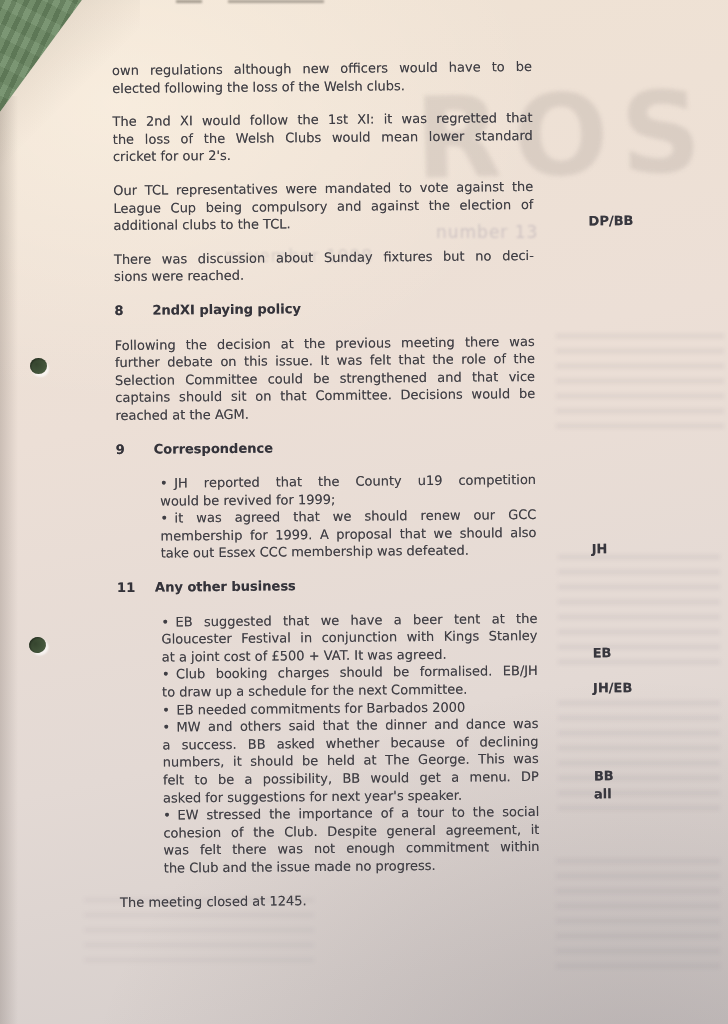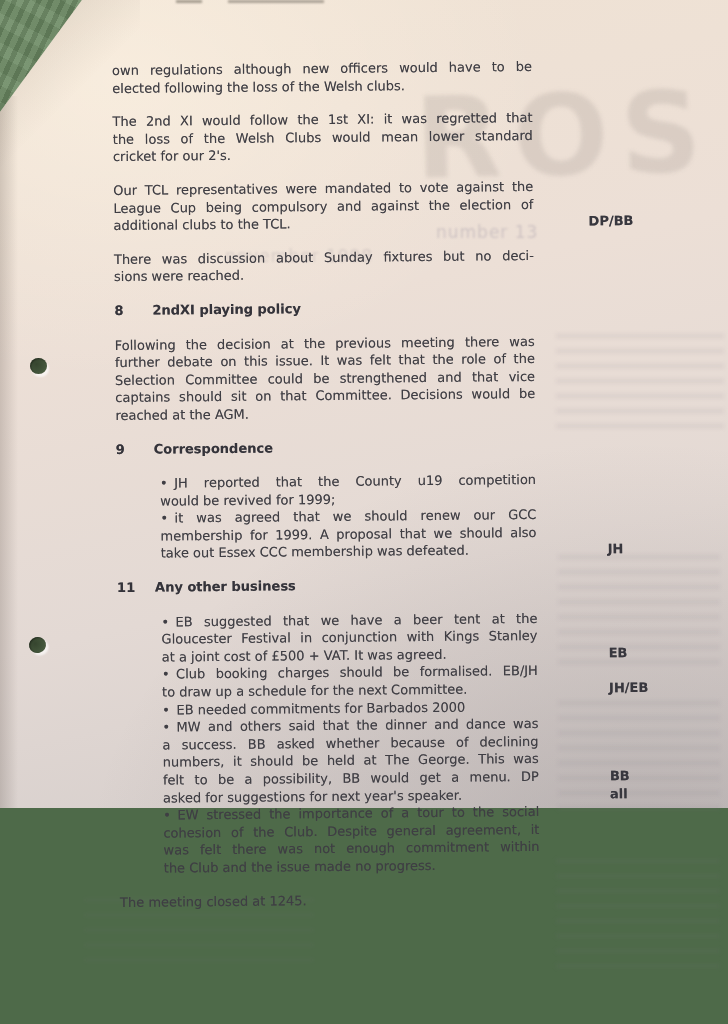--- a/index.html
+++ b/index.html
@@ -1,21 +1,21 @@
 <!DOCTYPE html>
 <html><head>
 <meta charset="utf-8">
 <style>
   html,body{margin:0;padding:0;}
   body{
     width:728px;height:1024px;overflow:hidden;
     font-family:"DejaVu Sans","Liberation Sans",sans-serif;
     background:#4e6a49;
   }
-  .scene{position:relative;width:728px;height:808px;}
+  .scene{position:relative;width:728px;height:1024px;}
   
   .fabric{
     position:absolute;inset:0;
     background:
       repeating-linear-gradient(115deg, rgba(0,0,0,0.10) 0 5px, rgba(255,255,255,0.06) 5px 11px),
       repeating-linear-gradient(28deg, rgba(0,0,0,0.05) 0 14px, rgba(255,255,255,0.04) 14px 26px),
       linear-gradient(135deg,#6f8d66 0%,#5d7a58 45%,#47613f 100%);
   }
   
   .paper{
@@ -79,21 +79,21 @@
   .line{position:relative;}
   .line.j{text-align:justify;text-align-last:justify;}
   .line.last{text-align:left;}
   .heading{margin:12px 0 17px 0;font-weight:bold;color:#34333a;}
   .heading .num{display:inline-block;width:38px;}
   .bullets{margin:0 0 16px 0;padding-left:44px;width:376px;}
   .margin-note{
     position:absolute;left:428px;top:0;width:80px;
     font-weight:bold;color:#38373e;text-align:left;white-space:nowrap;padding-left:47px;
   }
-  .bullets .margin-note{left:400px;}
+  .bullets .margin-note{left:384px;}
 </style>
 </head>
 <body>
 
 <div class="scene">
   <div class="fabric"></div>
 
   <div class="paper">
     <div class="corner-shade"></div>
     <div class="edge-shade"></div>

